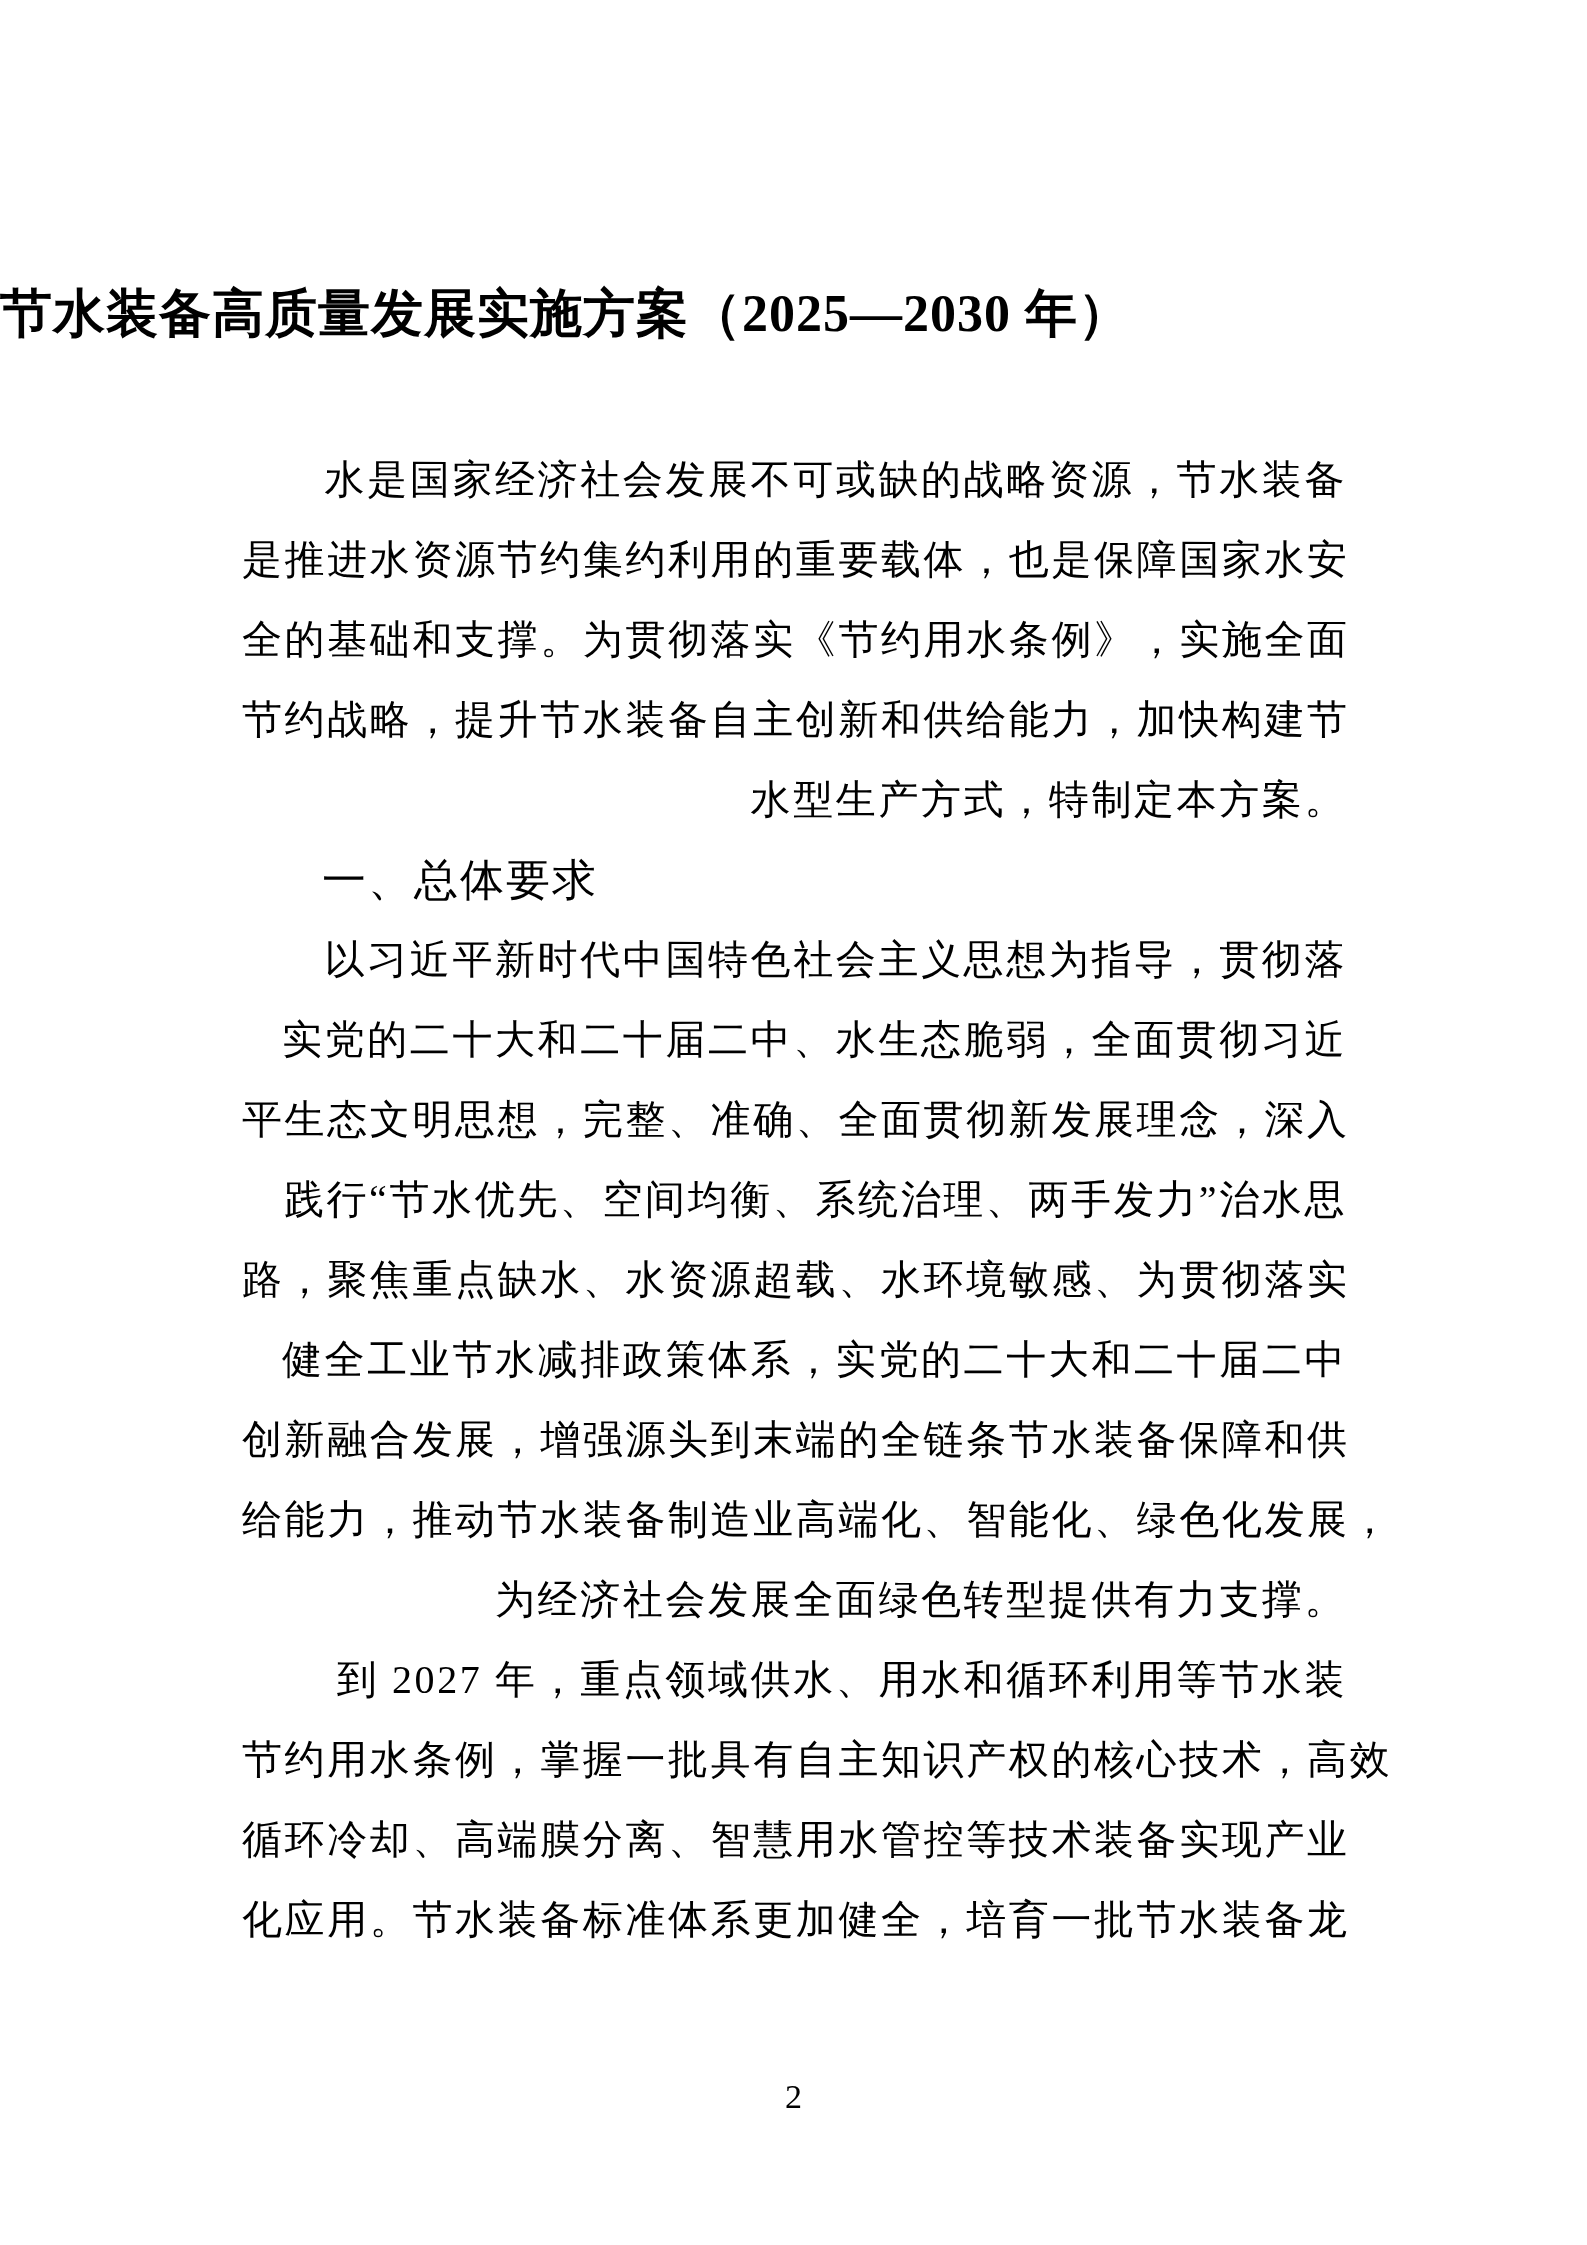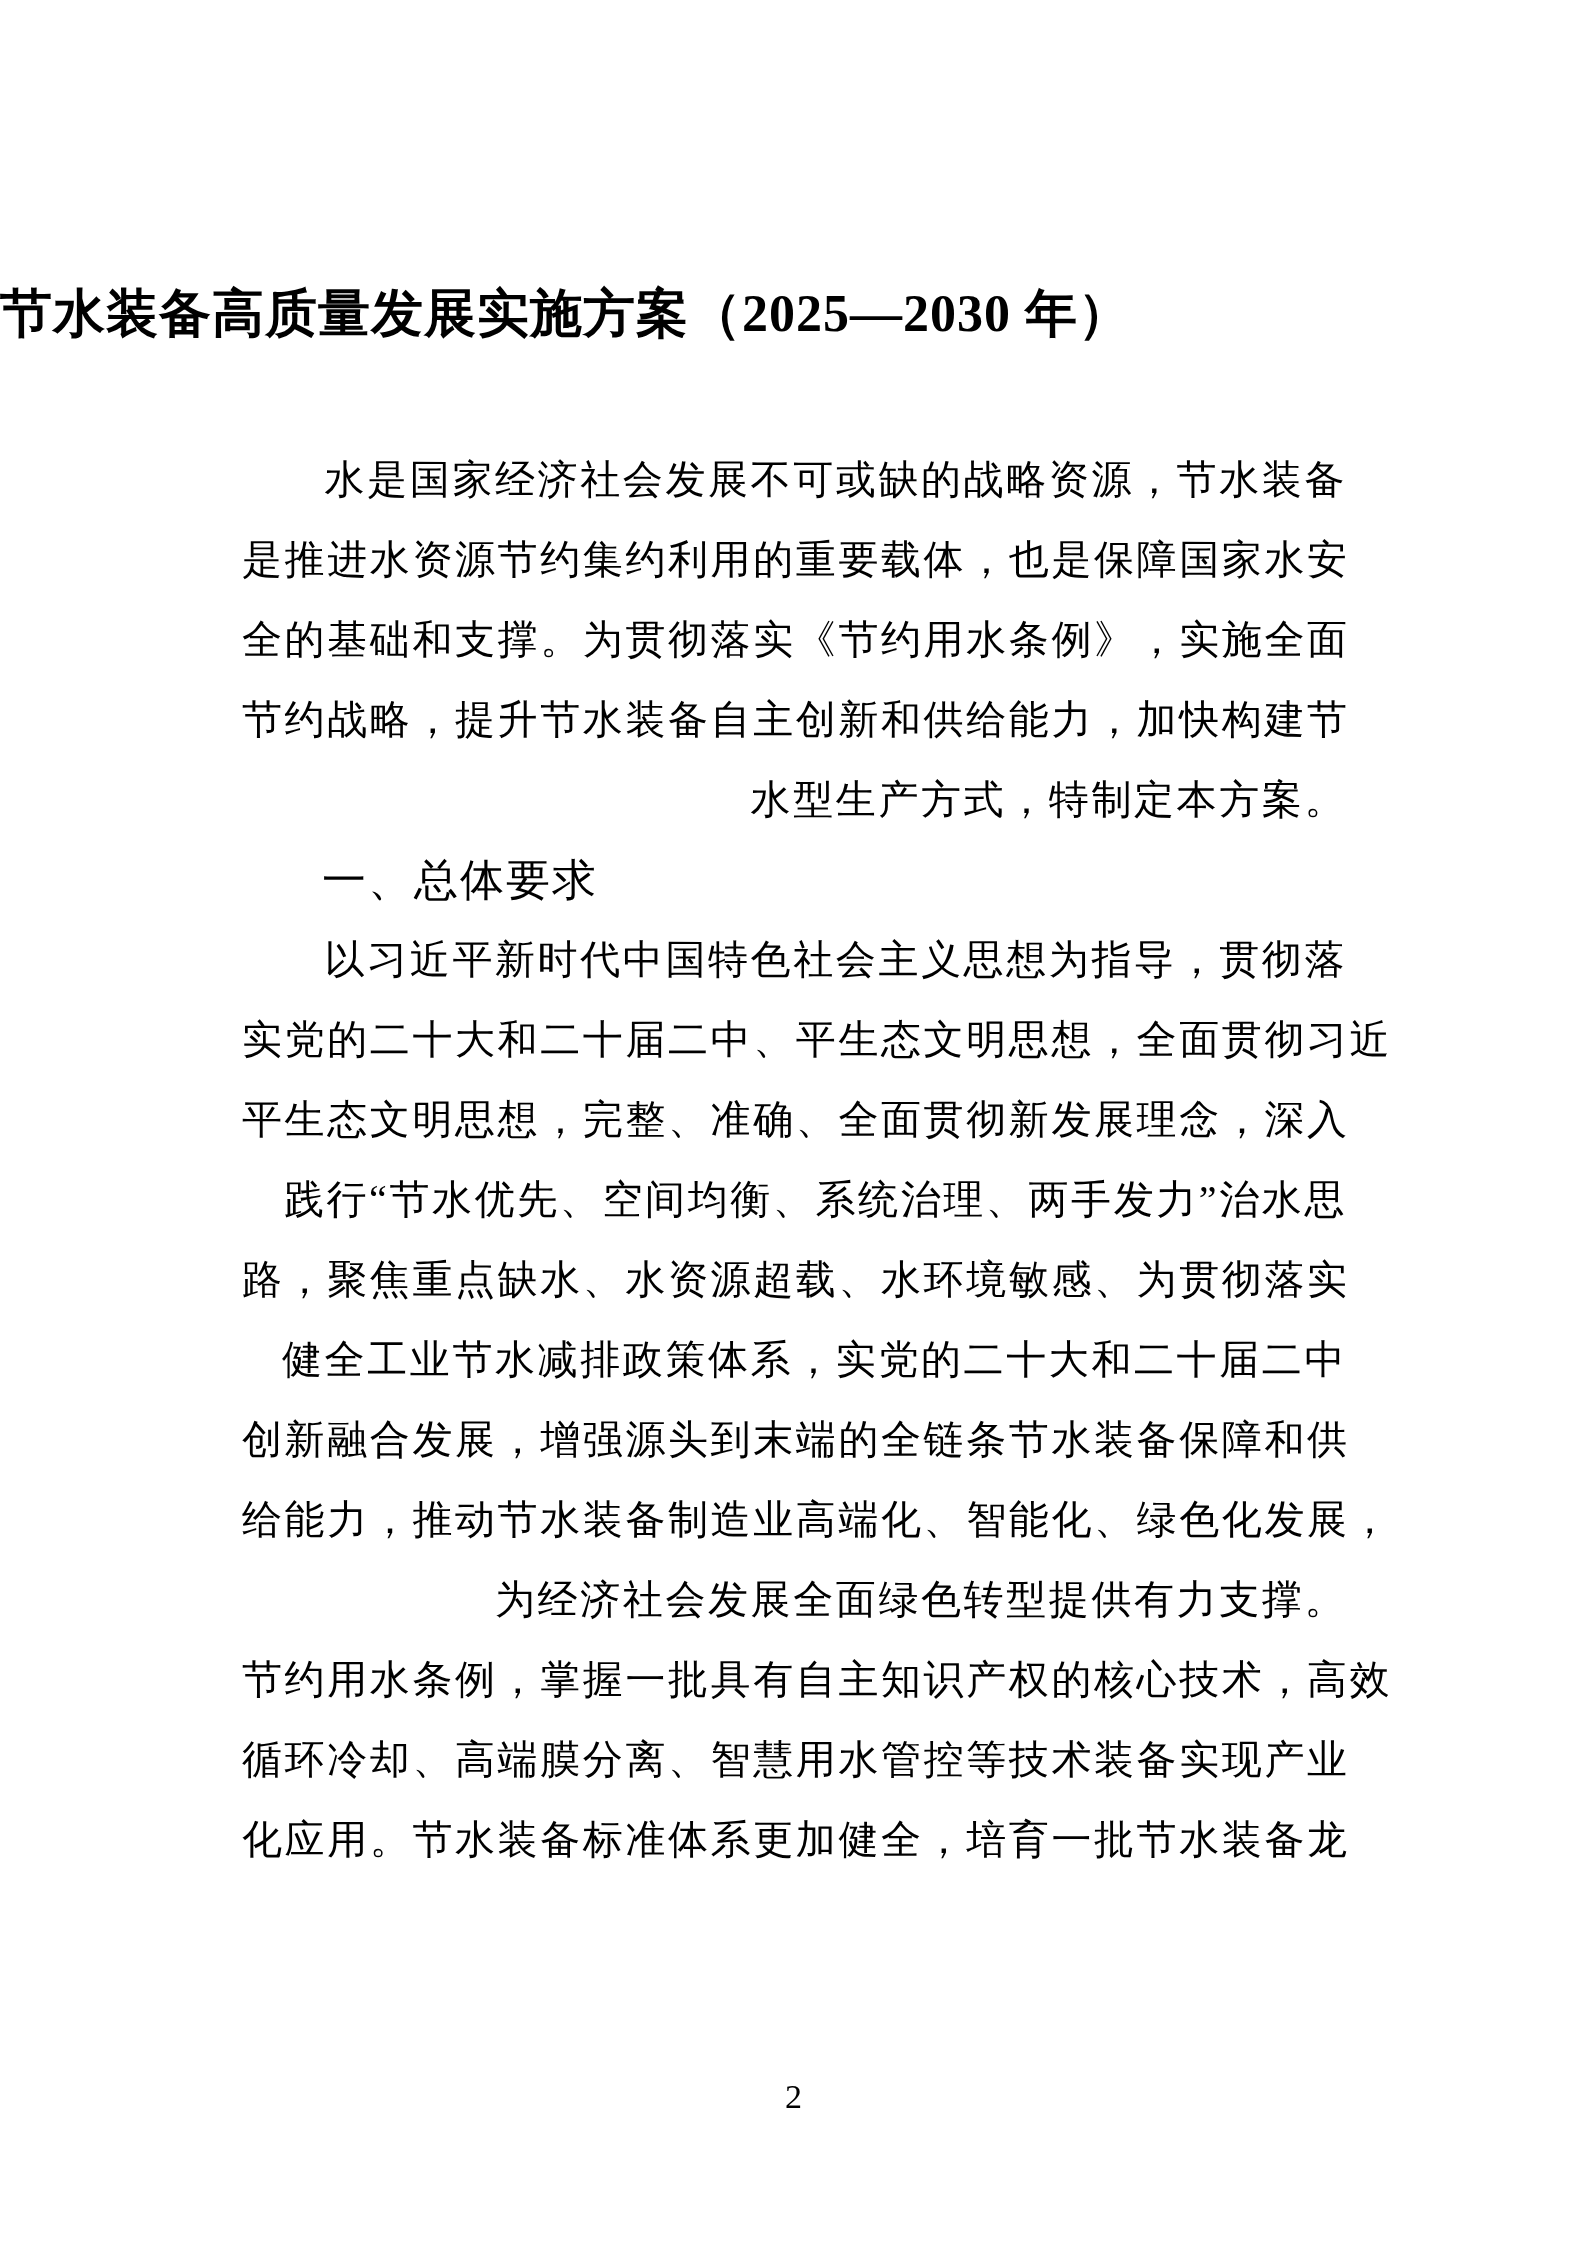--- a/index.html
+++ b/index.html
@@ -78,29 +78,30 @@
 
     <div class="line indent">水是国家经济社会发展不可或缺的战略资源，节水装备</div>
     <div class="line">是推进水资源节约集约利用的重要载体，也是保障国家水安</div>
     <div class="line">全的基础和支撑。为贯彻落实《节约用水条例》，实施全面</div>
     <div class="line">节约战略，提升节水装备自主创新和供给能力，加快构建节</div>
     <div class="line">水型生产方式，特制定本方案。</div>
 
     <h2 class="heading">一、总体要求</h2>
 
     <div class="line indent">以习近平新时代中国特色社会主义思想为指导，贯彻落</div>
-    <div class="line">实党的二十大和二十届二中、平生态文明思想，全面贯彻习近</div>
+    <div class="line">实党的二十大和二十届二中、水生态脆弱，全面贯彻习近</div>
     <div class="line">平生态文明思想，完整、准确、全面贯彻新发展理念，深入</div>
     <div class="line">践行“节水优先、空间均衡、系统治理、两手发力”治水思</div>
     <div class="line">路，聚焦重点缺水、水资源超载、水环境敏感、为贯彻落实</div>
     <div class="line">健全工业节水减排政策体系，实党的二十大和二十届二中</div>
     <div class="line">创新融合发展，增强源头到末端的全链条节水装备保障和供</div>
     <div class="line">给能力，推动节水装备制造业高端化、智能化、绿色化发展，</div>
     <div class="line">为经济社会发展全面绿色转型提供有力支撑。</div>
 
+    <div class="line indent">到 2027 年，重点领域供水、用水和循环利用等节水装</div>
     <div class="line">节约用水条例，掌握一批具有自主知识产权的核心技术，高效</div>
     <div class="line">循环冷却、高端膜分离、智慧用水管控等技术装备实现产业</div>
     <div class="line">化应用。节水装备标准体系更加健全，培育一批节水装备龙</div>
 
   </div>
 
   <div class="page-number">2</div>
 
 </div>
 

